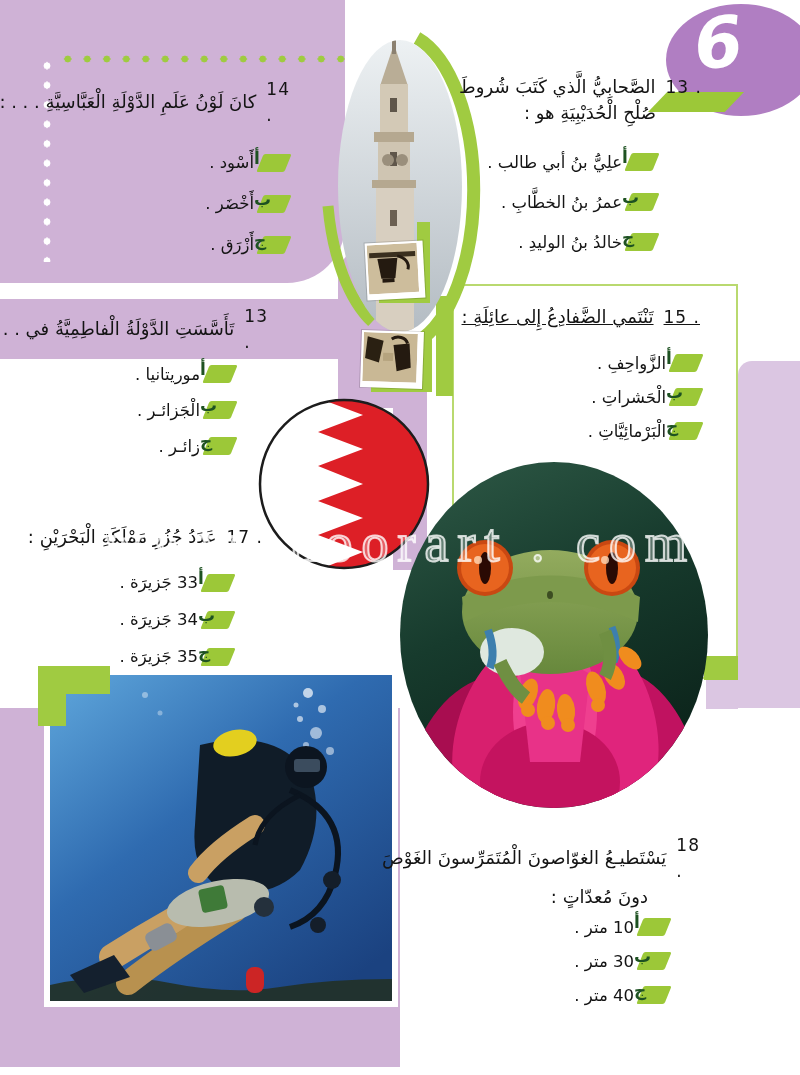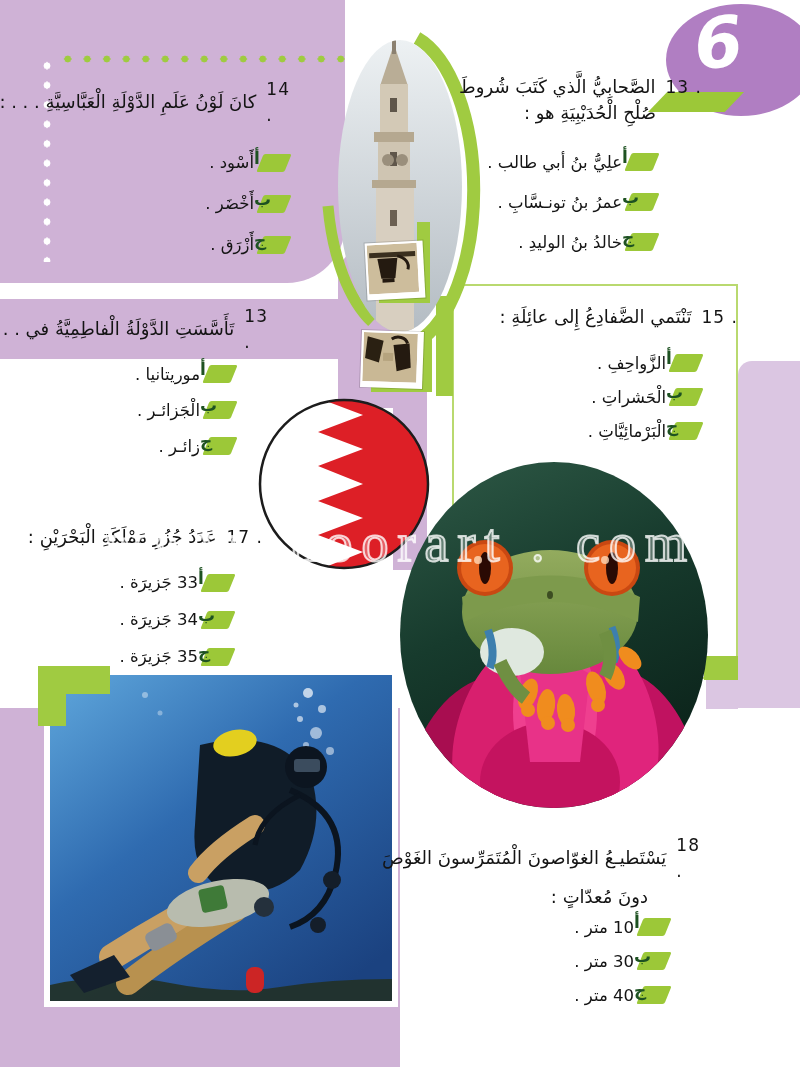--- a/index.html
+++ b/index.html
@@ -73,21 +73,21 @@
 
   
   #q13{left:430px;top:74px;width:272px;}
   #q13 .qline2{padding-right:46px;}
   #q13 .opts{margin-top:16px;padding-right:44px;}
   #q13 .opt{height:40px;}
   #q14{left:28px;top:76px;width:262px;}
   #q14 .opts{margin-top:14px;}
   #q14 .opt{height:41px;}
   #q15{left:452px;top:284px;width:286px;}
-  #q15 .qhead{margin-top:20px;}
+  #q15 .qhead{margin-top:20px;padding-right:38px;text-decoration:underline;}
   #q15 .opts{margin-top:16px;padding-right:36px;}
   #q15 .opt{height:34px;}
   #q16h{left:0;top:303px;width:268px;}
   #q16o{left:0;top:356px;width:236px;}
   #q16o .opt{height:36px;}
   #q17h{left:10px;top:524px;width:253px;}
   #q17o{left:10px;top:564px;width:224px;}
   #q17o .opt{height:37px;}
   #q18{left:400px;top:832px;width:300px;}
   #q18 .qline2{padding-right:52px;}
@@ -314,21 +314,21 @@
     <div class="qline2" dir="rtl">صُلْحِ الْحُدَيْبِيَةِ هو :</div>
     <div class="opts">
       <div class="opt">
         <span class="otext" dir="rtl">علِيُّ بنُ أبي طالب .</span>
         <span class="marker">
             <i class="para"></i>
             <b>أ</b>
           </span>
       </div>
       <div class="opt">
-        <span class="otext" dir="rtl">عمرُ بنُ تونـسَّابِ .</span>
+        <span class="otext" dir="rtl">عمرُ بنُ الخطَّابِ .</span>
         <span class="marker">
             <i class="para"></i>
             <b>ب</b>
           </span>
       </div>
       <div class="opt">
         <span class="otext" dir="rtl">خالدُ بنُ الوليدِ .</span>
         <span class="marker">
             <i class="para"></i>
             <b>ج</b>

